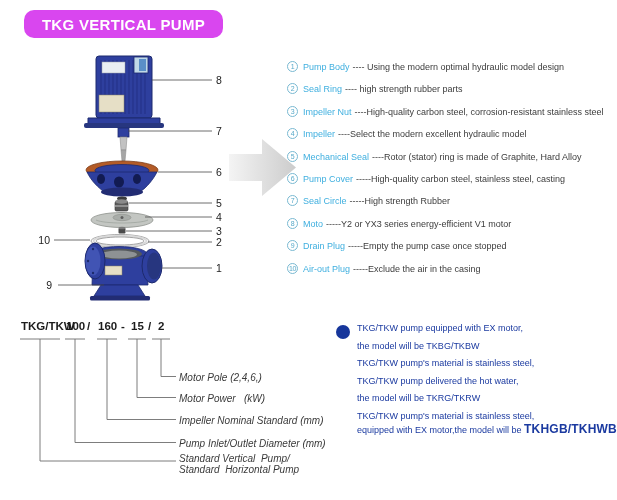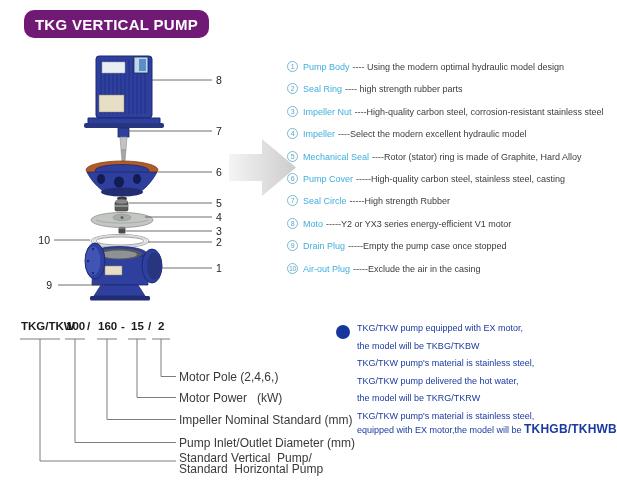--- a/index.html
+++ b/index.html
@@ -4,22 +4,22 @@
 <style>
   * { margin:0; padding:0; box-sizing:border-box; }
   html,body { width:617px; height:500px; }
   body {
     position:relative; background:#ffffff; overflow:hidden;
     font-family:"Liberation Sans", sans-serif; color:#3a3a3a;
   }
 
   
   .banner {
-    position:absolute; left:24px; top:10px; width:185px; height:28px;
-    background:#701a75; border-radius:10px;
+    position:absolute; left:24px; top:10px; width:199px; height:28px;
+    background:#d946ef; border-radius:10px;
     display:flex; align-items:center; justify-content:center;
   }
   .banner span {
     color:#ffffff; font-weight:bold; font-size:15px; letter-spacing:.3px;
   }
 
   
   .parts {
     position:absolute; left:287px; top:56px; list-style:none; width:330px;
   }
@@ -32,21 +32,21 @@
   }
   .pname { color:#3fafdf; }
   .pdesc { color:#3c3c3c; margin-left:3px; }
 
   
   svg.overlay { position:absolute; left:0; top:0; width:617px; height:500px; }
   svg text.callout { font-family:"Liberation Sans",sans-serif; font-size:10.5px; fill:#222; }
 
   
   .mseg { position:absolute; top:320px; font-size:11.5px; font-weight:bold; color:#1c1c1c; white-space:pre; }
-  .mlabel { position:absolute; left:179px; font-size:12px; color:#3a3a3a; white-space:pre; line-height:9.5px; }
+  .mlabel { position:absolute; left:179px; font-size:10px; color:#3a3a3a; white-space:pre; line-height:9.5px;font-style:italic; }
 
   
   .note-bullet {
     position:absolute; left:336px; top:325px; width:14px; height:14px;
     border-radius:50%; background:#16369b;
   }
   .notes { position:absolute; left:357px; top:323px; width:256px; }
   .notes .nline { font-size:9px; color:#1b3aa0; line-height:11px; margin-bottom:6.6px; white-space:nowrap; }
   .notes .nline.tight { margin-bottom:2px; }
   .notes .nmodel { font-size:12px; font-weight:bold; letter-spacing:.2px; }

